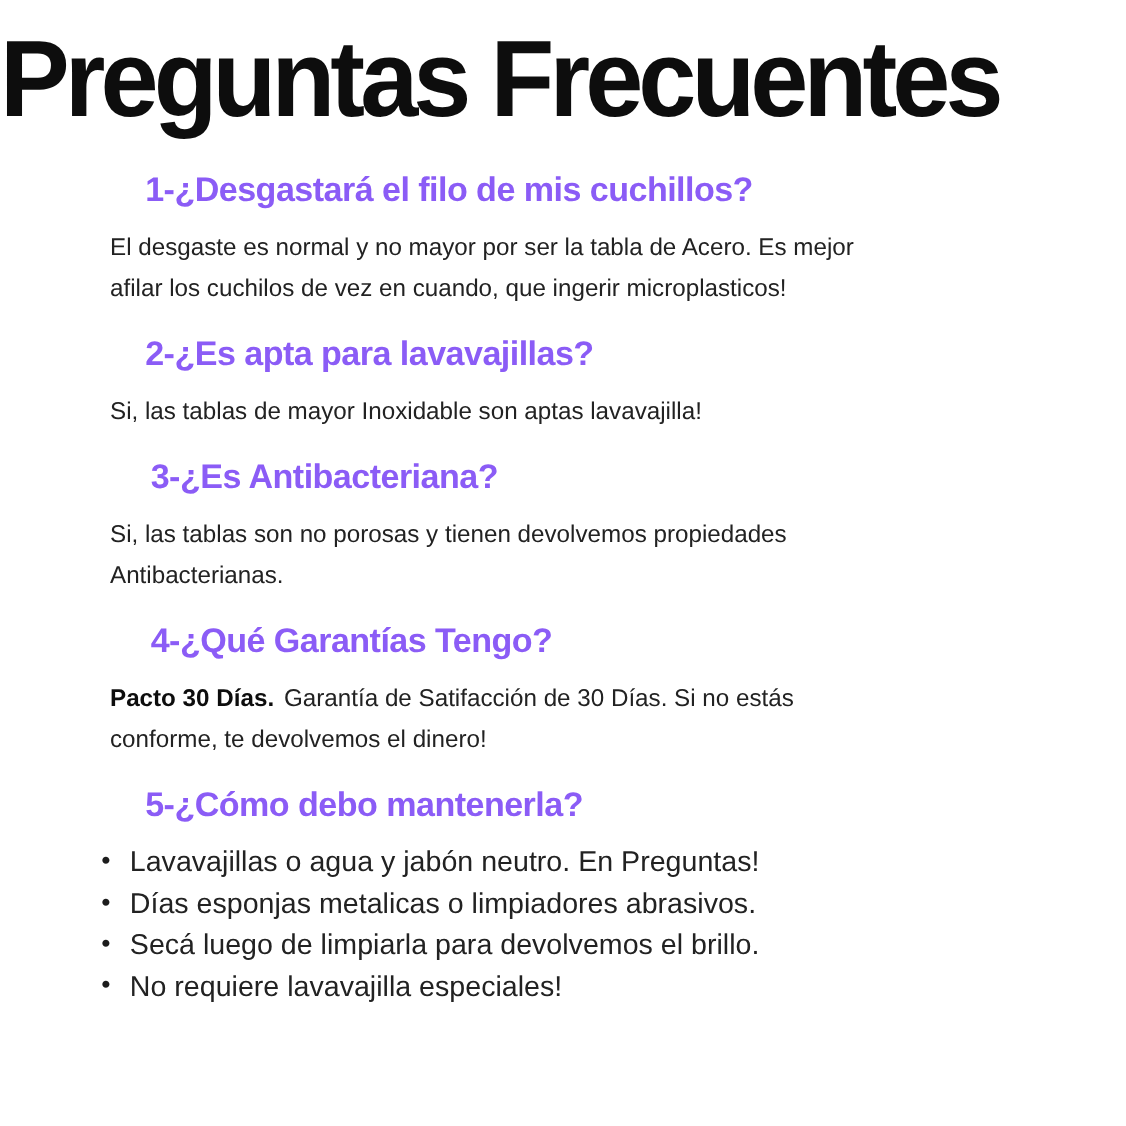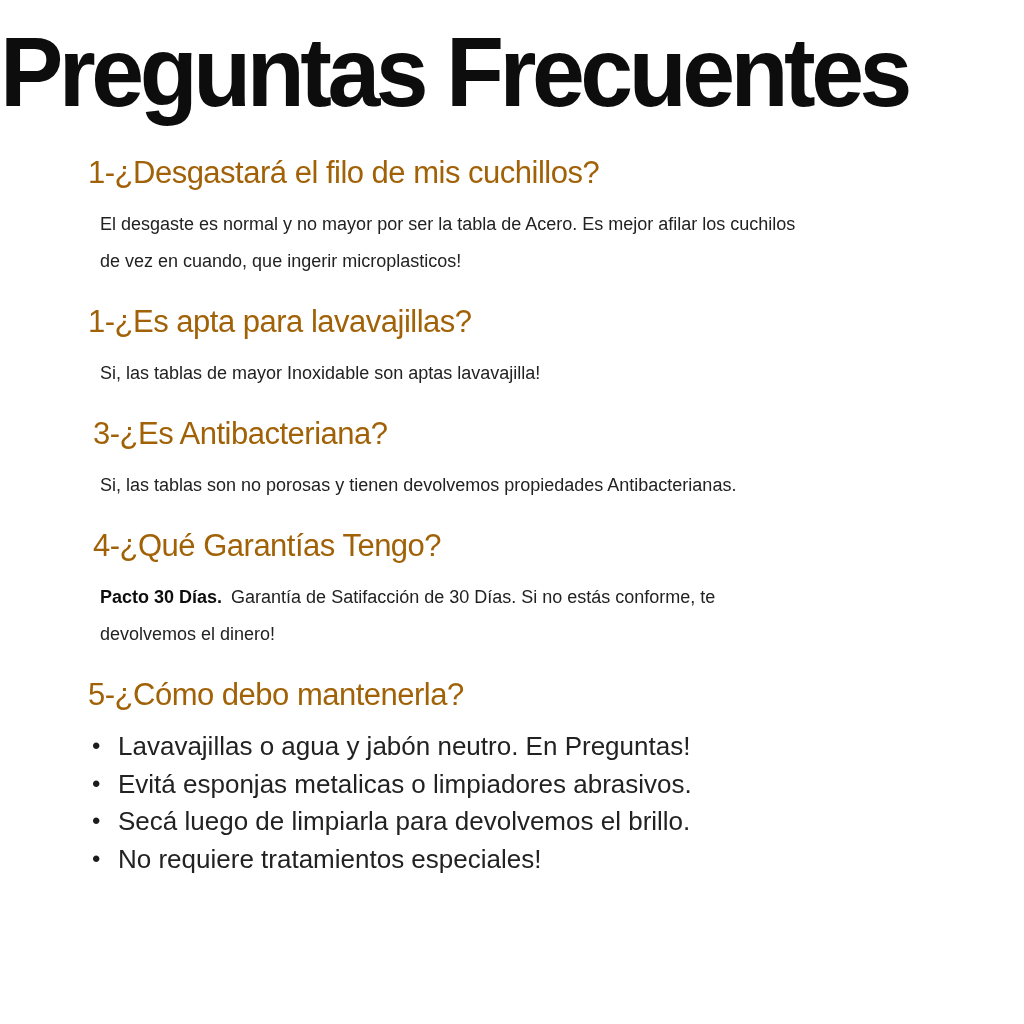--- a/index.html
+++ b/index.html
@@ -27,27 +27,28 @@
     padding-top: 22px;
     transform: scaleY(1.04);
     transform-origin: top center;
   }
   .content {
     padding: 38px 55px 0 88px;
   }
   .faq-item { margin-bottom: 24px; }
   .question {
     font-size: 31px;
-    font-weight: 400;
+    font-weight: 700;
     letter-spacing: -0.5px;
-    color: #a16207;
+    color: #8b5cf6;
     margin-bottom: 15px;
+    margin-left: 44px;
   }
   .answer {
-    font-size: 18px;
+    font-size: 22px;
     font-weight: 400;
     line-height: 37px;
     color: #222222;
     padding-left: 12px;
     padding-right: 30px;
   }
   .answer-lead {
     font-weight: 700;
     color: #0d0d0d;
     padding-right: 9px;
@@ -81,21 +82,21 @@
   <h1 class="main-title">Preguntas Frecuentes</h1>
 
   <div class="content">
 
     <section class="faq-item q1">
       <h2 class="question">1-¿Desgastará el filo de mis cuchillos?</h2>
       <p class="answer">El desgaste es normal y no mayor por ser la tabla de Acero. Es mejor afilar los cuchilos de vez en cuando, que ingerir microplasticos!</p>
     </section>
 
     <section class="faq-item q2">
-      <h2 class="question">1-¿Es apta para lavavajillas?</h2>
+      <h2 class="question">2-¿Es apta para lavavajillas?</h2>
       <p class="answer">Si, las tablas de mayor Inoxidable son aptas lavavajilla!</p>
     </section>
 
     <section class="faq-item q3">
       <h2 class="question">3-¿Es Antibacteriana?</h2>
       <p class="answer">Si, las tablas son no porosas y tienen devolvemos propiedades Antibacterianas.</p>
     </section>
 
     <section class="faq-item q4">
       <h2 class="question">4-¿Qué Garantías Tengo?</h2>
@@ -106,27 +107,27 @@
 
     <section class="faq-item q5">
       <h2 class="question">5-¿Cómo debo mantenerla?</h2>
       <ul class="bullet-list">
         <li>
           <span class="bullet-dot">•</span>
           <span>Lavavajillas o agua y jabón neutro. En Preguntas!</span>
         </li>
         <li>
           <span class="bullet-dot">•</span>
-          <span>Evitá esponjas metalicas o limpiadores abrasivos.</span>
+          <span>Días esponjas metalicas o limpiadores abrasivos.</span>
         </li>
         <li>
           <span class="bullet-dot">•</span>
           <span>Secá luego de limpiarla para devolvemos el brillo.</span>
         </li>
         <li>
           <span class="bullet-dot">•</span>
-          <span>No requiere tratamientos especiales!</span>
+          <span>No requiere lavavajilla especiales!</span>
         </li>
       </ul>
     </section>
 
   </div>
 </div>
 
 </body></html>

